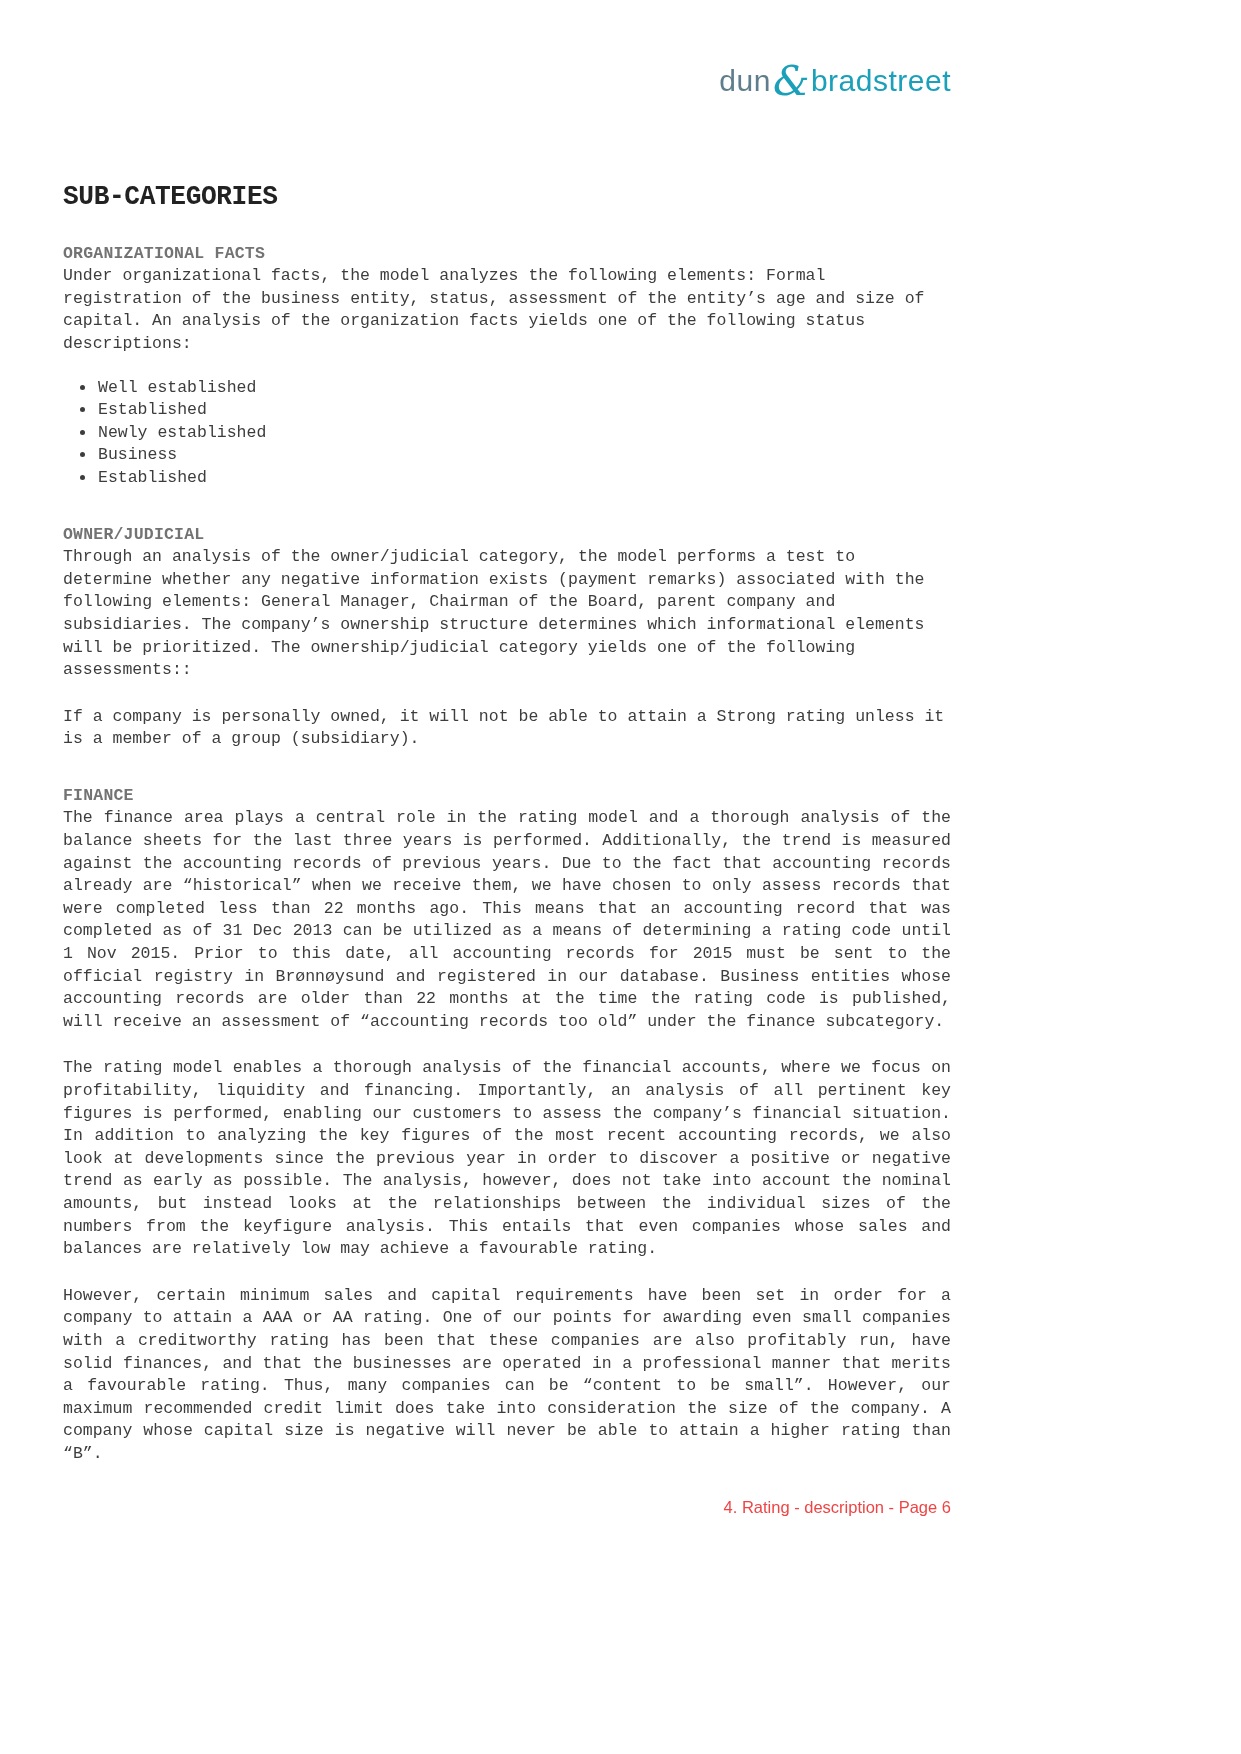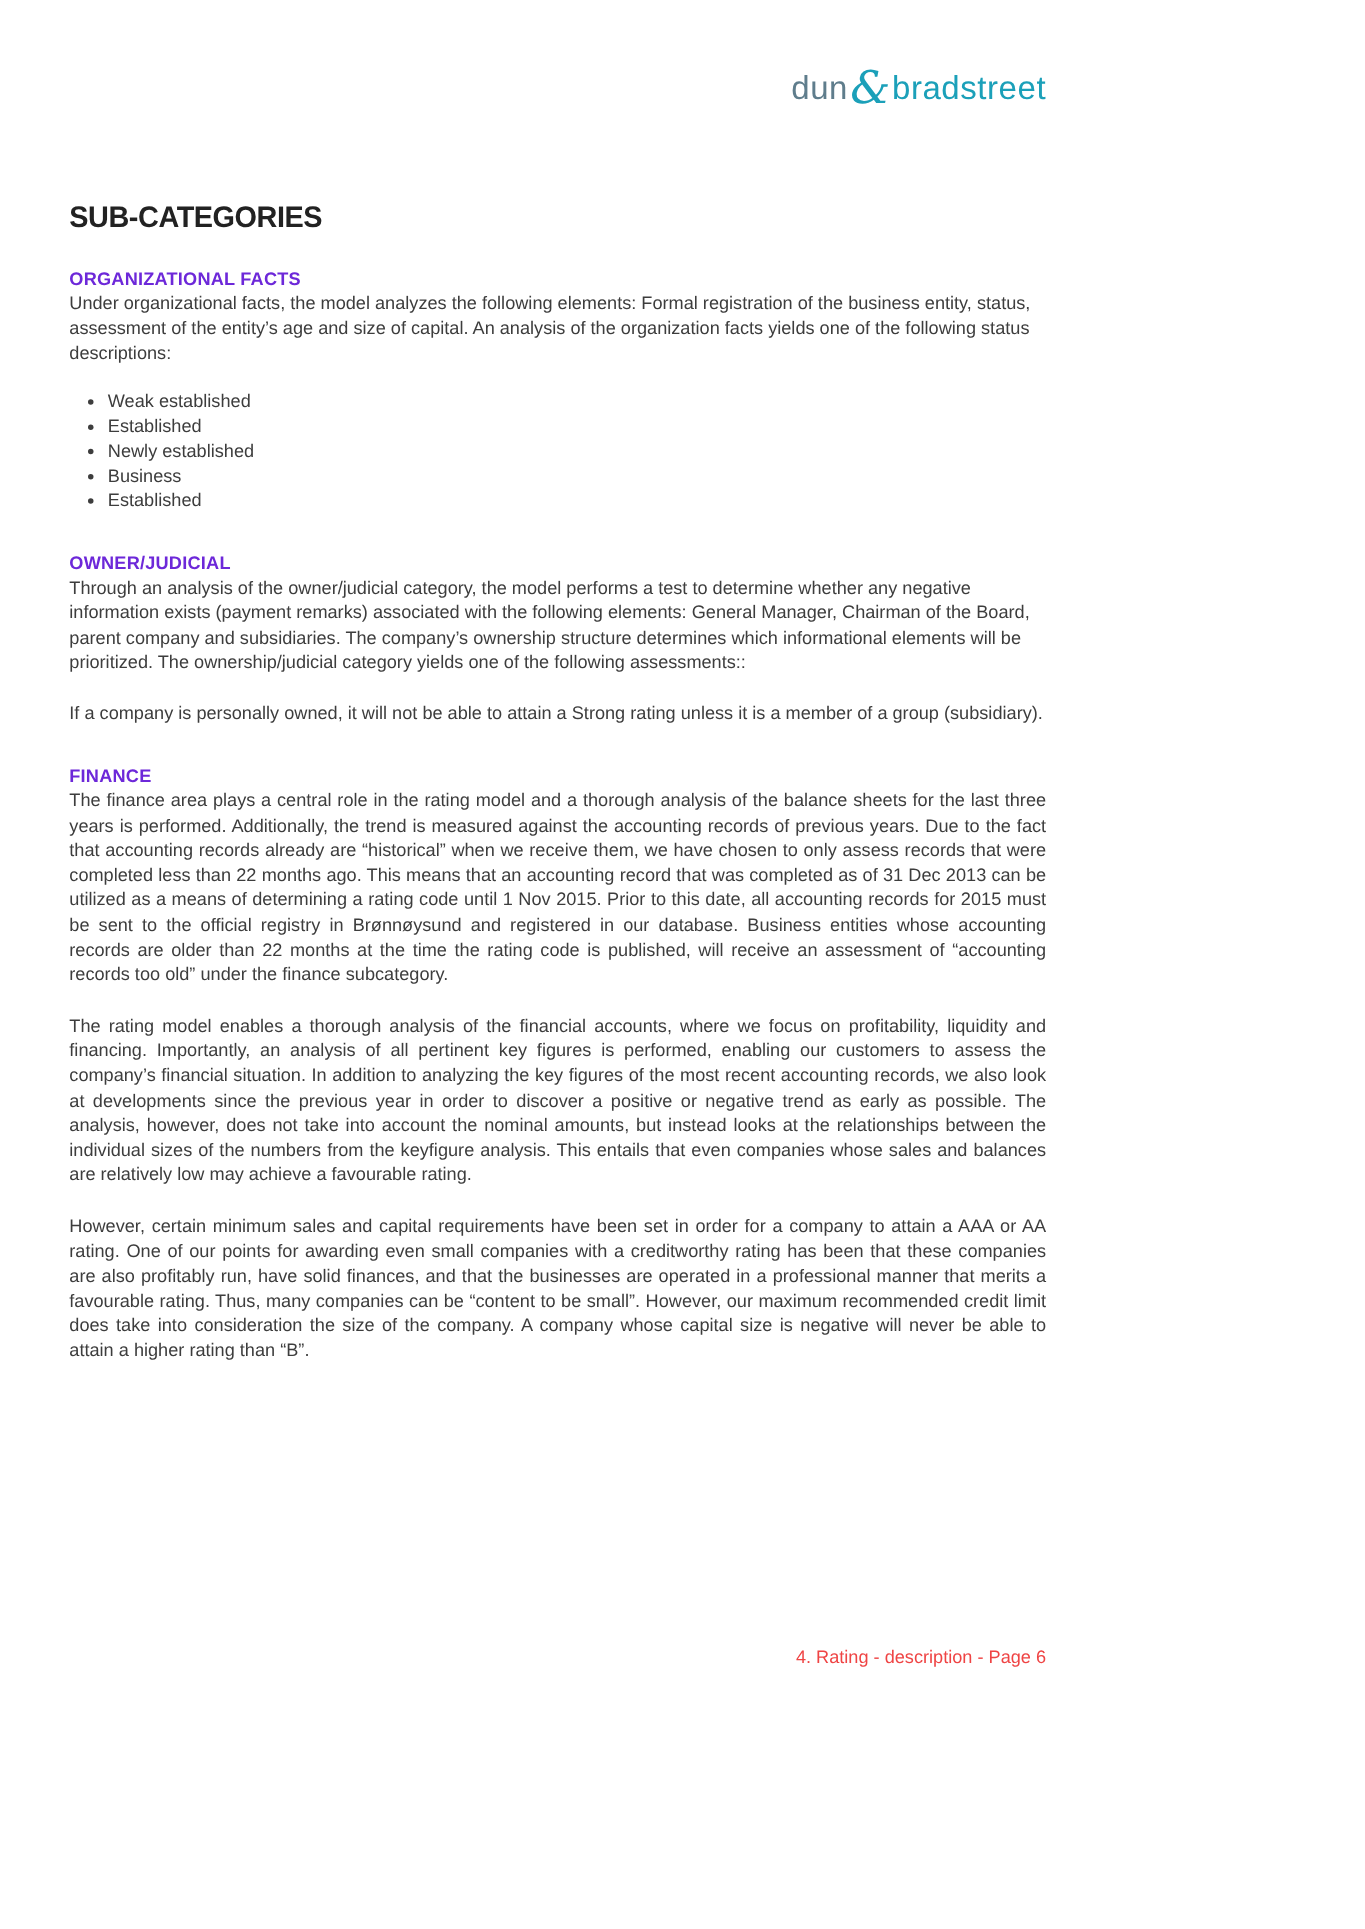--- a/index.html
+++ b/index.html
@@ -45,35 +45,36 @@
 
   
   .content {
     position: absolute;
     top: 186px;
     left: 63px;
     width: 888px;
     color: #3d3d3d;
     font-size: 16.5px;
     line-height: 22.6px;
+    font-family: Liberation Mono, monospace;
   }
   h1.title {
     font-size: 27px;
     font-weight: 800;
     color: #222222;
     letter-spacing: -0.4px;
     margin: 0;
     transform: scaleX(0.97);
     transform-origin: left center;
   }
   h2.sec-heading {
     font-size: 16.5px;
     line-height: 22.6px;
     font-weight: bold;
-    color: #6d28d9;
+    color: #737373;
     letter-spacing: 0.2px;
     margin: 34px 0 0 0;
     text-transform: uppercase;
   }
   p.para { margin: 0; }
   p.para + p.para { margin-top: 24px; }
   p.justify { text-align: justify; }
   p.note { margin-top: 20px; }
   ul.bullets {
     list-style: disc;
@@ -108,21 +109,21 @@
   </header>
 
   <main class="content">
 
     <h1 class="title">SUB-CATEGORIES</h1>
 
     <section>
       <h2 class="sec-heading">ORGANIZATIONAL FACTS</h2>
       <p class="para">Under organizational facts, the model analyzes the following elements: Formal registration of the business entity, status, assessment of the entity’s age and size of capital. An analysis of the organization facts yields one of the following status descriptions:</p>
       <ul class="bullets">
-        <li>Weak established</li>
+        <li>Well established</li>
         <li>Established</li>
         <li>Newly established</li>
         <li>Business</li>
         <li>Established</li>
       </ul>
     </section>
 
     <section>
       <h2 class="sec-heading">OWNER/JUDICIAL</h2>
       <p class="para">Through an analysis of the owner/judicial category, the model performs a test to determine whether any negative information exists (payment remarks) associated with the following elements: General Manager, Chairman of the Board, parent company and subsidiaries. The company’s ownership structure determines which informational elements will be prioritized. The ownership/judicial category yields one of the following assessments::</p>

